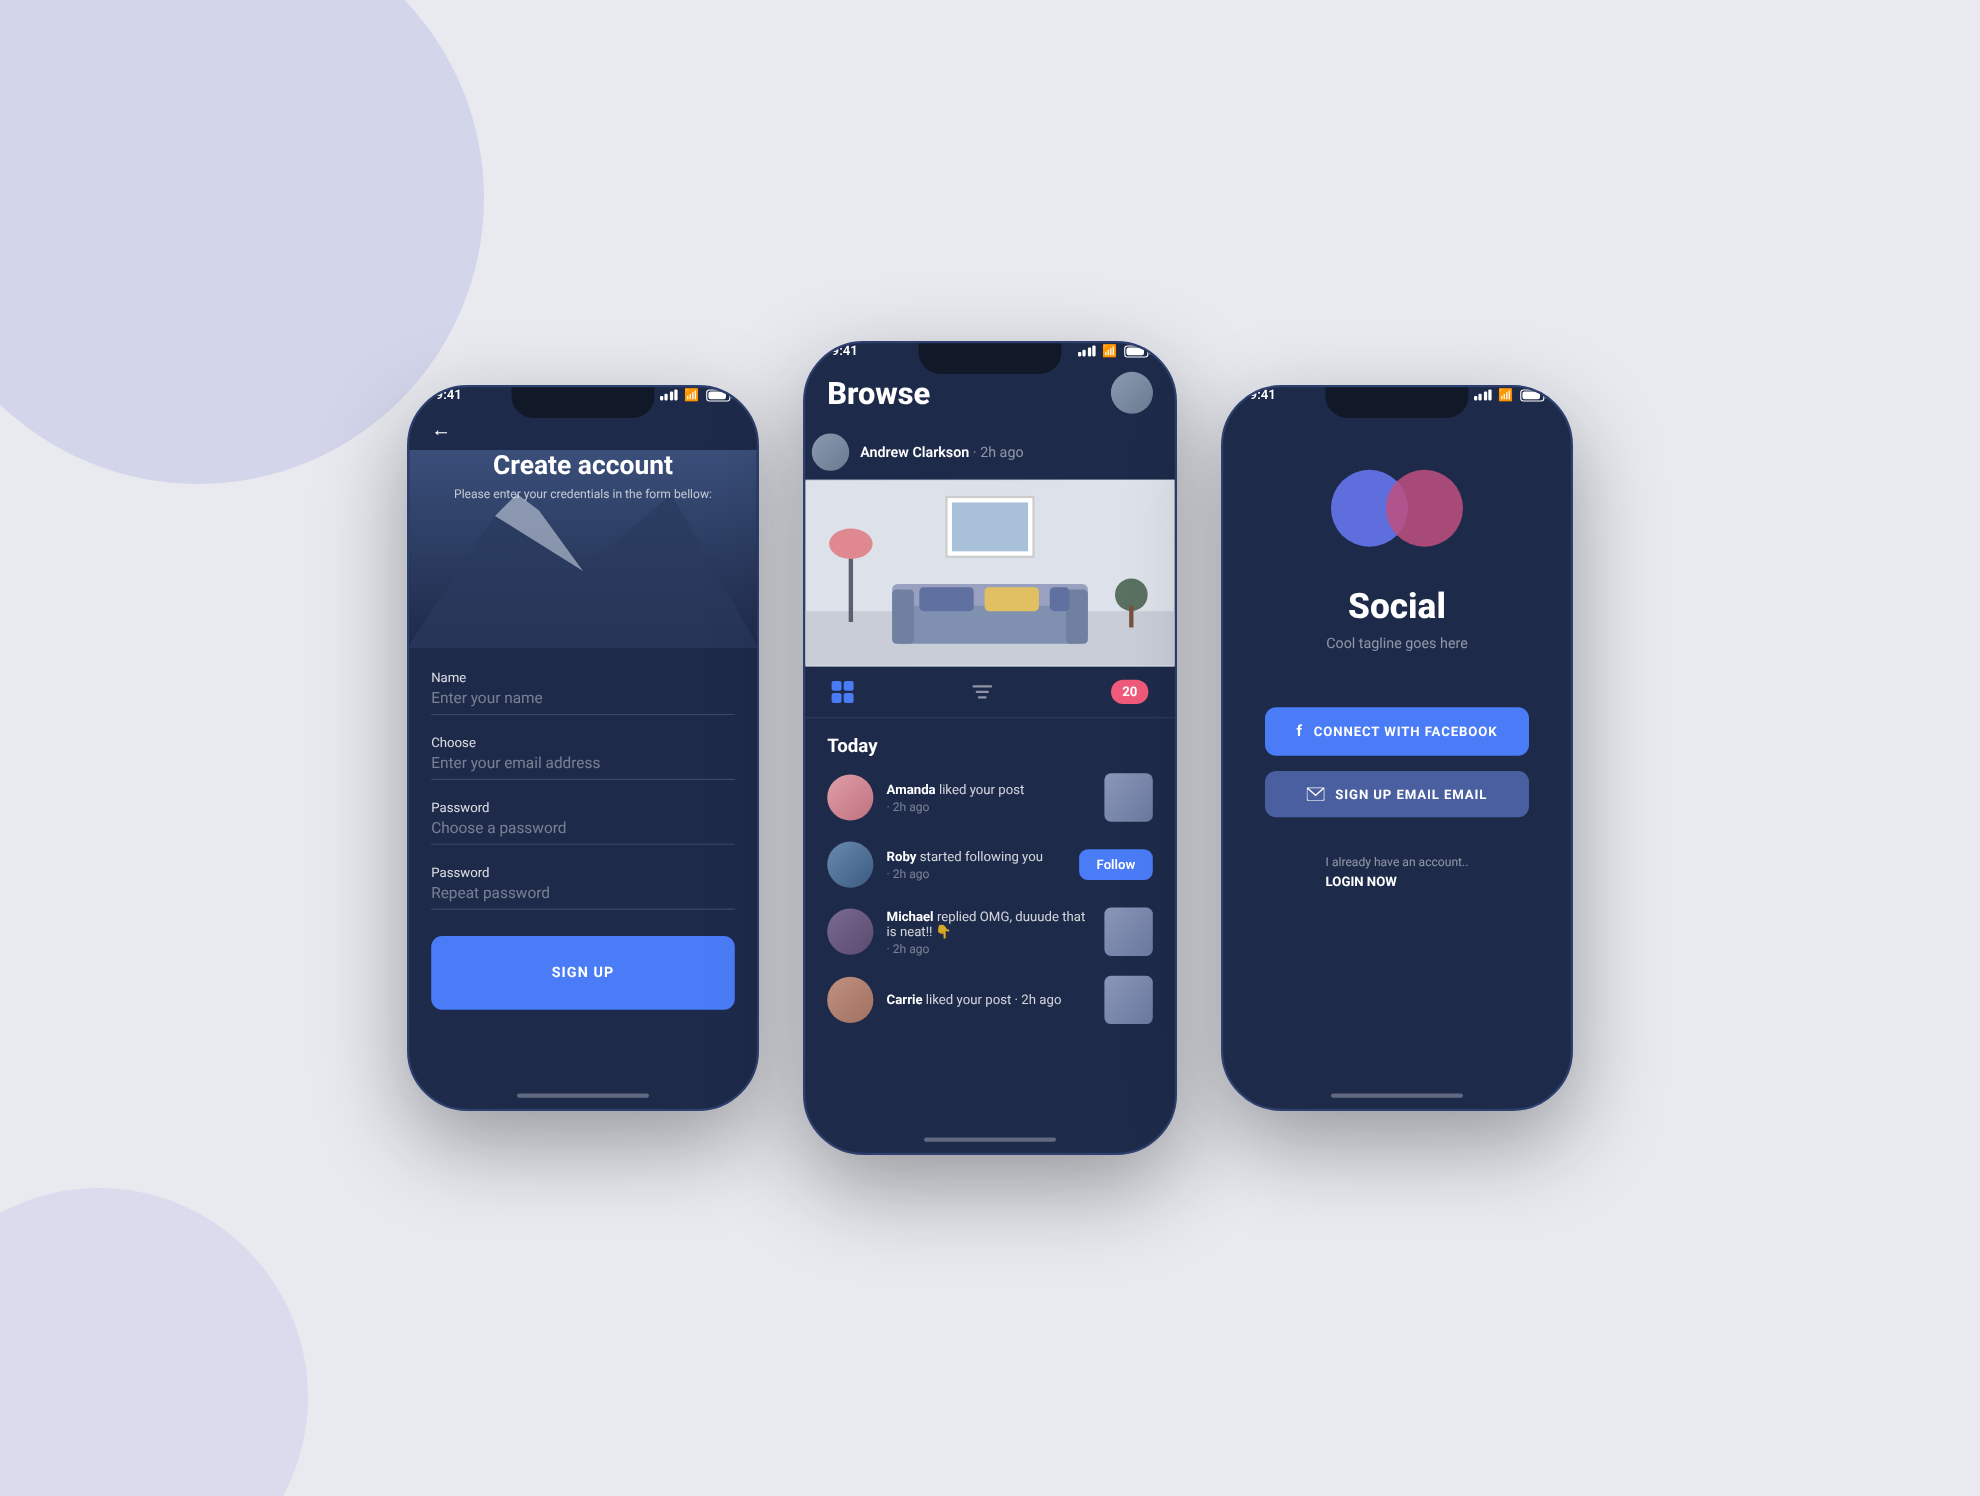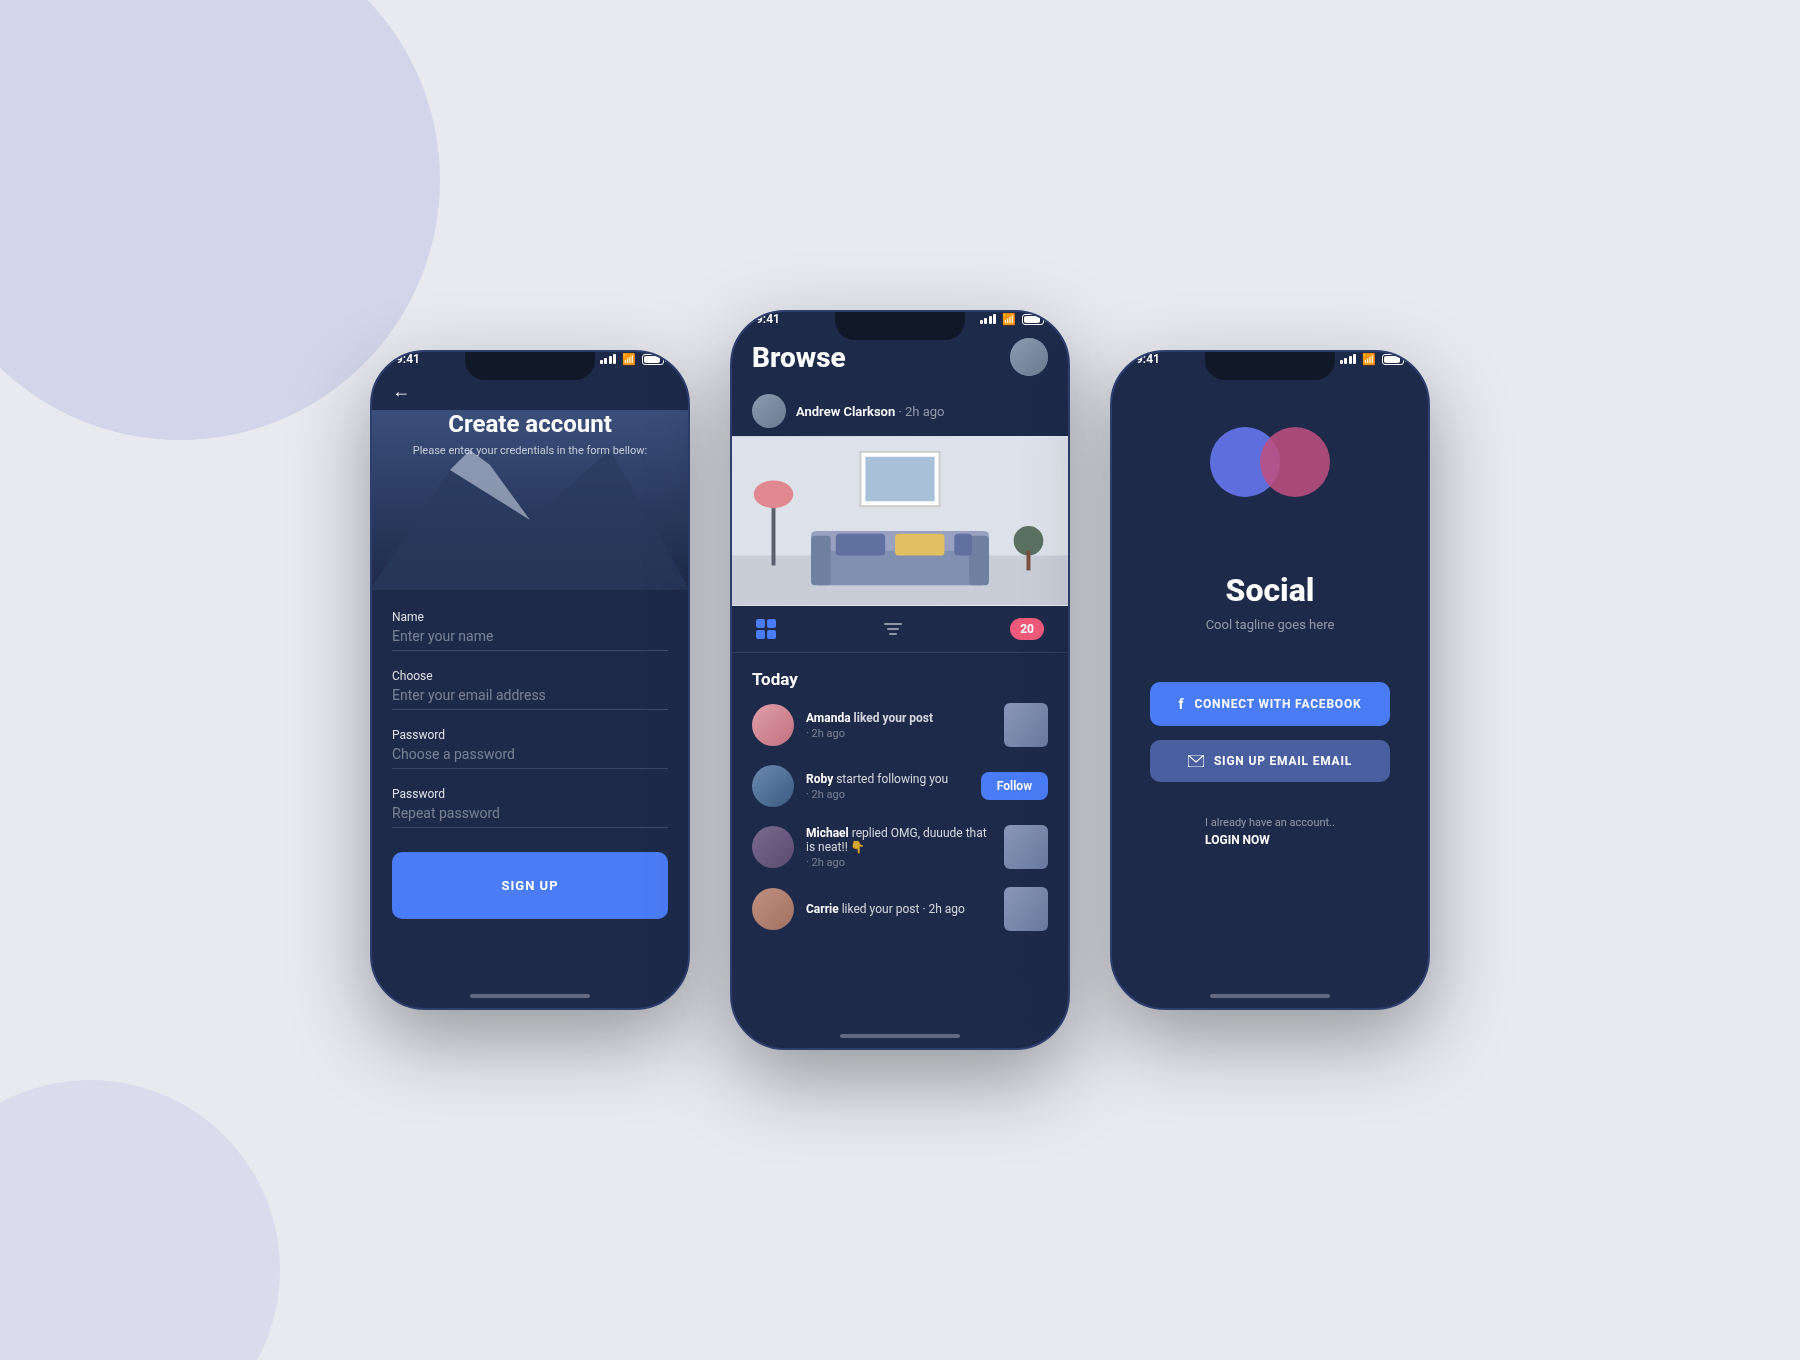--- a/index.html
+++ b/index.html
@@ -273,21 +273,21 @@
       width: 38px;
       height: 38px;
       border-radius: 50%;
       background: linear-gradient(135deg, #8a9bc0, #6a7a9a);
     }
 
     .post-author {
       display: flex;
       align-items: center;
       gap: 10px;
-      padding: 8px 20px;
+      padding: 8px 6px;
     }
 
     .author-avatar {
       width: 34px;
       height: 34px;
       border-radius: 50%;
       background: linear-gradient(135deg, #7a8ab0, #5a6a8a);
     }
 
     .author-name {
@@ -473,21 +473,20 @@
       border-radius: 50%;
       background: #c05080;
       opacity: 0.85;
     }
 
     .social-title {
       font-size: 32px;
       font-weight: 800;
       color: #fff;
       margin-bottom: 8px;
-      margin-top: 39px;
     }
 
     .social-tagline {
       font-size: 13px;
       color: rgba(255,255,255,0.5);
       margin-bottom: 50px;
     }
 
     .social-button {
       width: 240px;
@@ -706,21 +705,21 @@
       </div>
 
       <div class="activity-section">
         <div class="section-title">Today</div>
 
         <div class="activity-item">
           <div class="activity-avatar avatar-amanda"></div>
           <div class="activity-text">
             <div class="msg">
               <span class="name-bold">Amanda</span>
-              <span style="color:rgba(255,255,255,0.8);font-weight:bold;"> liked your post</span>
+              <span style="color:rgba(255,255,255,0.8);"> liked your post</span>
             </div>
             <div class="time">· 2h ago</div>
           </div>
           <div class="activity-thumb"></div>
         </div>
 
         <div class="activity-item">
           <div class="activity-avatar avatar-roby"></div>
           <div class="activity-text">
             <div class="msg">

